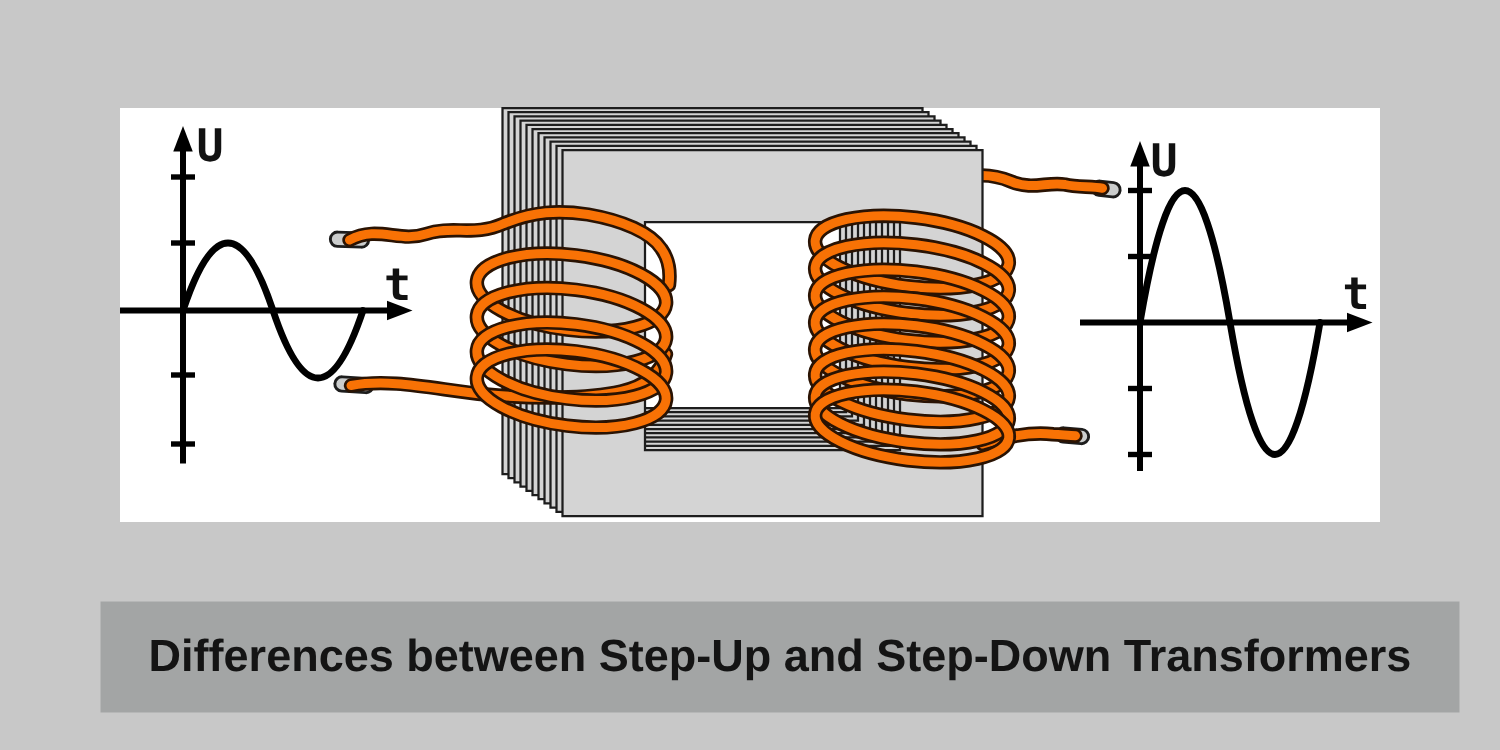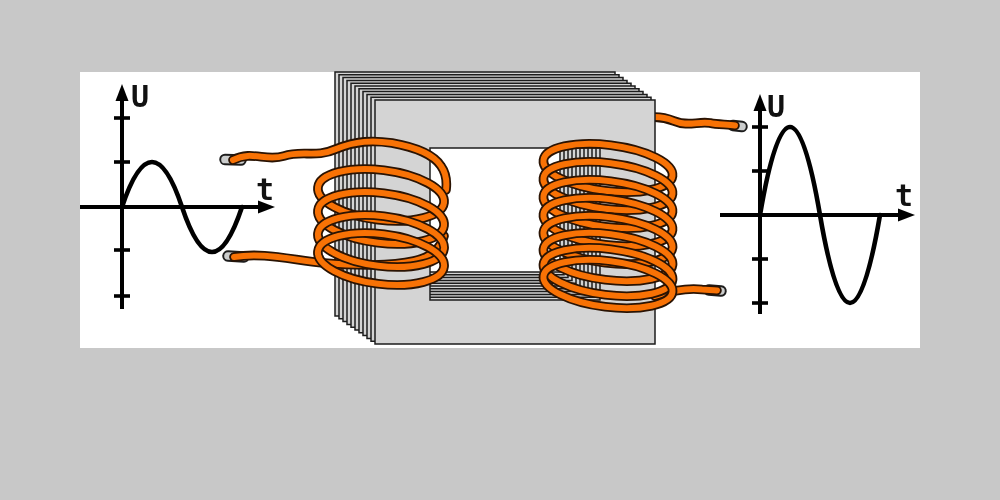--- a/index.html
+++ b/index.html
@@ -123,14 +123,17 @@
       <use href="#rturn" y="186"></use>
       <use href="#rturn" y="204"></use>
       <use href="#rturn" y="222"></use>
       <use href="#rturn" y="240"></use>
       <use href="#rturn" y="257"></use>
       <use href="#rturn" y="272"></use>
       <use href="#rturn" y="284"></use>
     </g>
   </svg>
 
+  <div class="caption-box">
+    <span>Differences between Step-Up and Step-Down Transformers</span>
+  </div>
 
 </div>
 
 </body></html>

